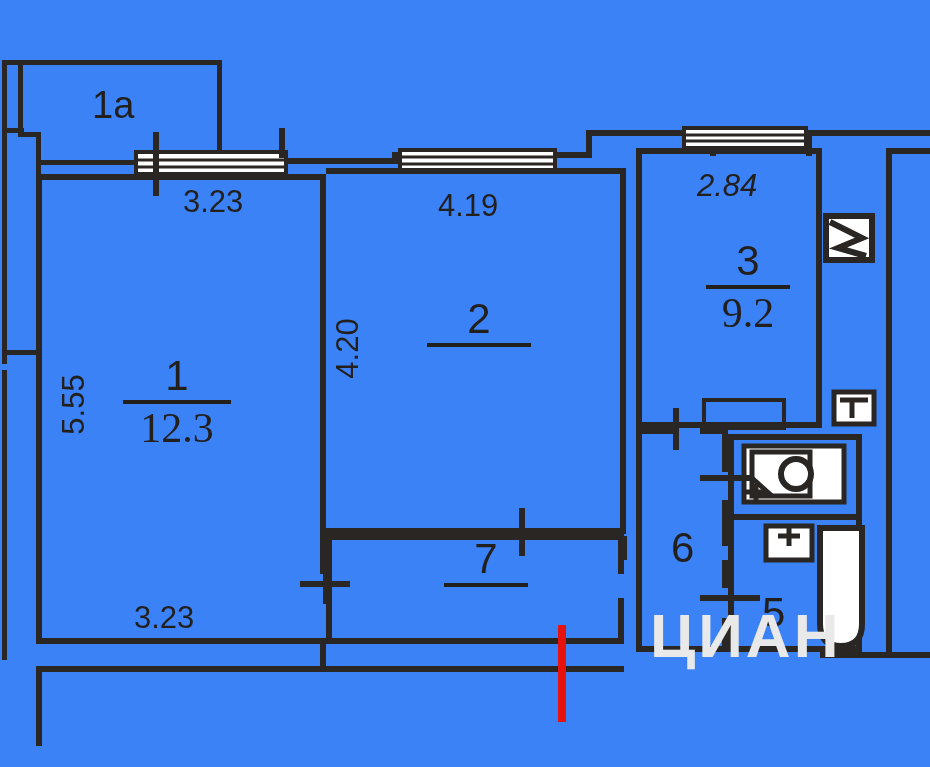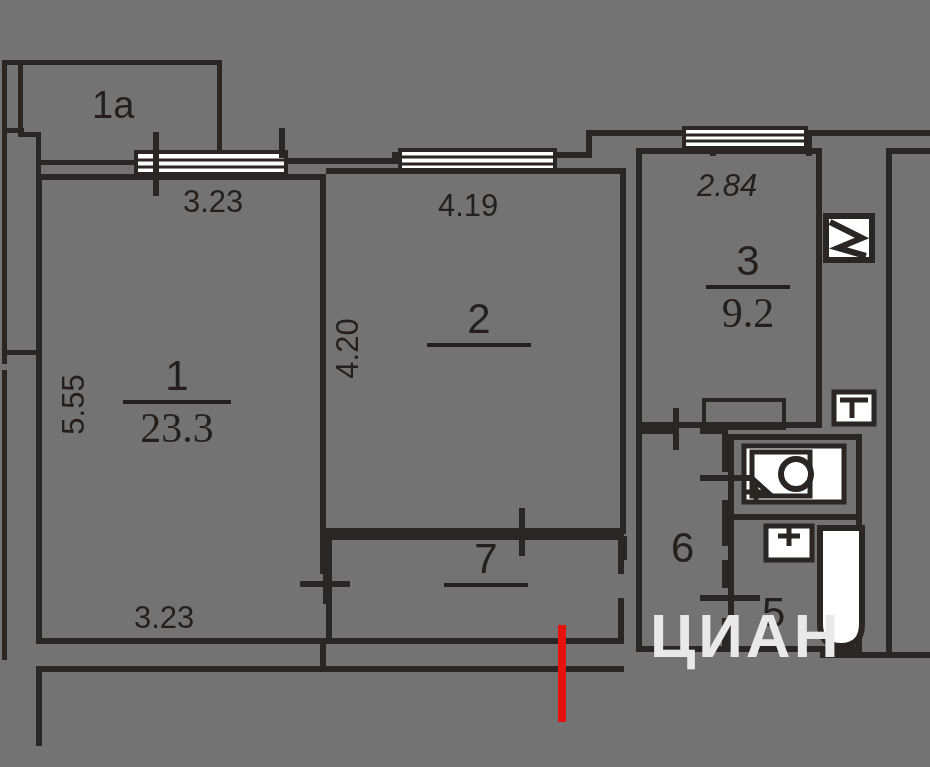--- a/index.html
+++ b/index.html
@@ -1,21 +1,21 @@
 <!DOCTYPE html>
 <html><head>
 <meta charset="utf-8">
 <title>Floor Plan</title>
 <style>
   html,body{margin:0;padding:0;background:#ffffff;}
   body{
     font-family:"Liberation Sans", sans-serif;
     width:930px;height:767px;overflow:hidden;
   }
-  #plan-root{position:relative;width:930px;height:767px;background:#737373;}
+  #plan-root{position:relative;width:930px;height:767px;background:#3b82f6;}
   svg#floorplan{position:absolute;left:0;top:0;width:930px;height:767px;display:block;}
   .wall{fill:#2a2623;}
   .thin{fill:none;stroke:#2a2623;stroke-width:4;}
   .fix{fill:none;stroke:#2a2623;stroke-width:6;}
   .fix-thin{fill:none;stroke:#2a2623;stroke-width:5;}
   .door-mark{fill:none;stroke:#2a2623;stroke-width:6;stroke-linecap:butt;}
   .win-line{fill:none;stroke:#2a2623;stroke-width:3.2;}
   .entrance{stroke:#e5120d;stroke-width:8;}
   .lbl{
     position:absolute;
@@ -235,21 +235,21 @@
 
   <div class="lbl dim" style="left:438px;top:190px;">4.19</div>
 
   <div class="lbl dim dim-v" style="left:317px;top:333px;transform:rotate(-90deg);">4.20</div>
 
   <div class="lbl dim" style="left:697px;top:170px;font-style:italic;">2.84</div>
 
   <div class="roomfrac" style="left:118px;top:355px;width:118px;">
     <span class="num">1</span>
     <span class="bar" style="width:108px;"></span>
-    <span class="den">23.3</span>
+    <span class="den">12.3</span>
   </div>
 
   <div class="roomfrac" style="left:424px;top:298px;width:110px;">
     <span class="num">2</span>
     <span class="bar" style="width:104px;"></span>
   </div>
 
   <div class="roomfrac" style="left:702px;top:240px;width:92px;">
     <span class="num">3</span>
     <span class="bar" style="width:84px;"></span>

